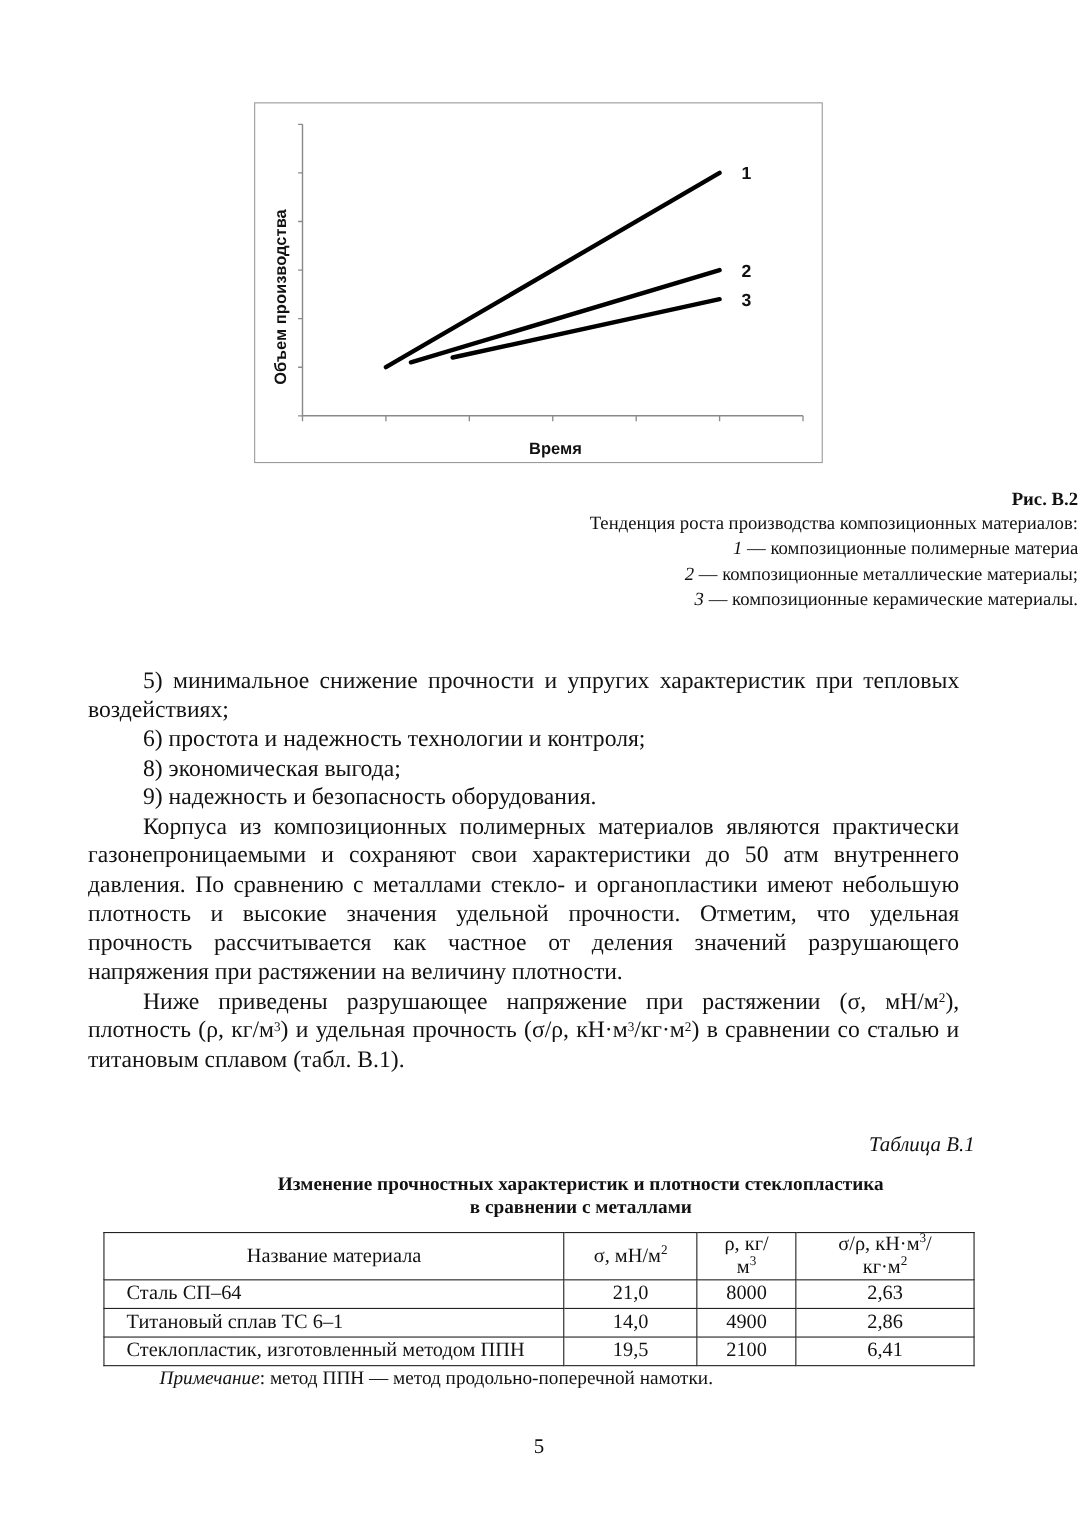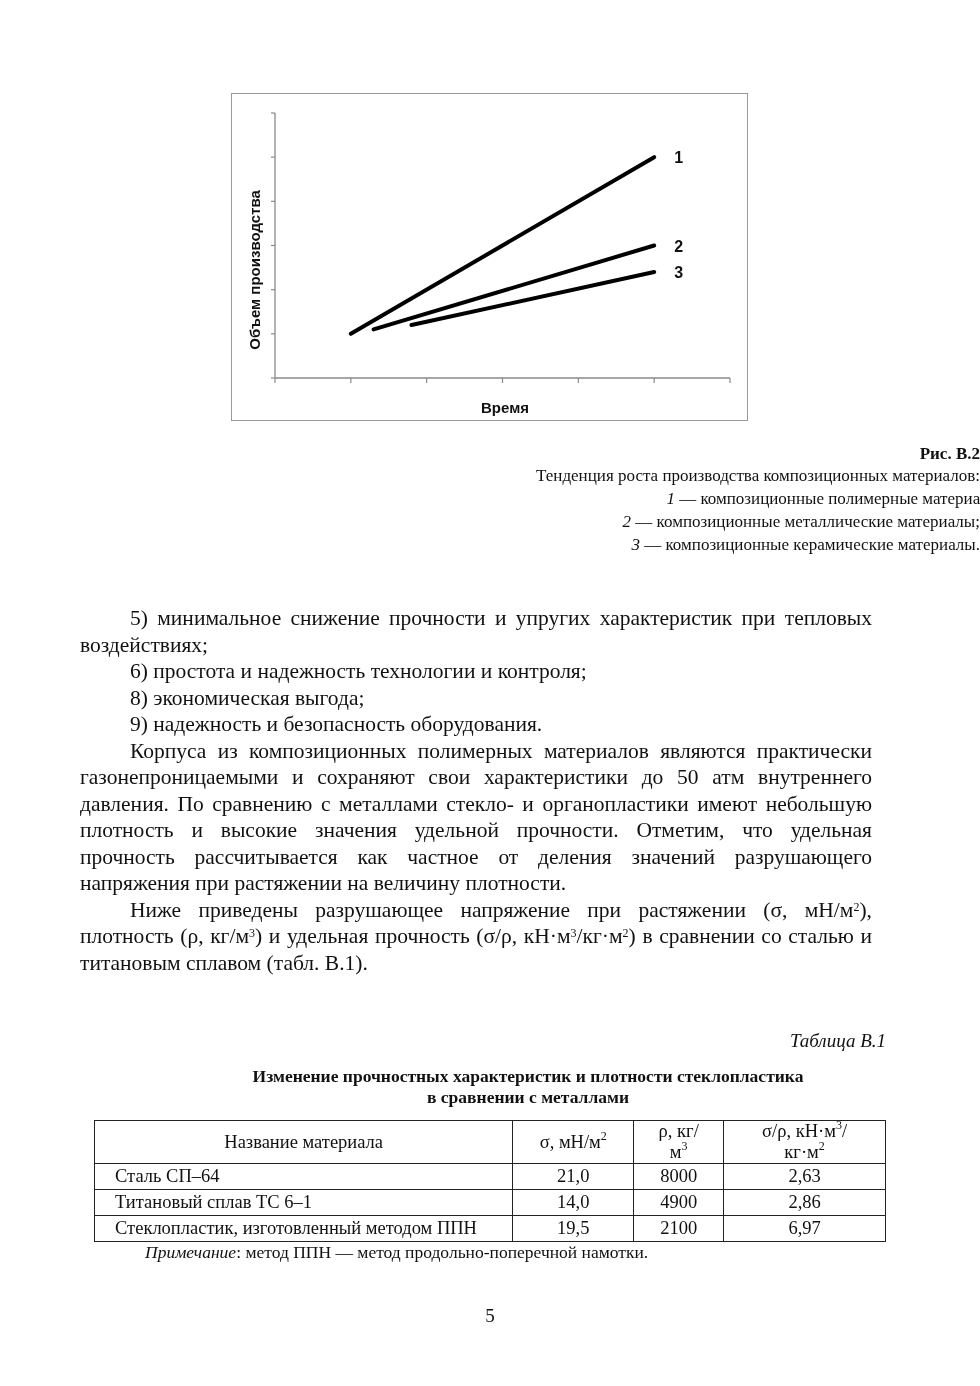--- a/index.html
+++ b/index.html
@@ -111,20 +111,20 @@
     <tr>
       <td class="name">Титановый сплав ТС 6–1</td>
       <td class="num">14,0</td>
       <td class="num">4900</td>
       <td class="num">2,86</td>
     </tr>
     <tr>
       <td class="name">Стеклопластик, изготовленный методом ППН</td>
       <td class="num">19,5</td>
       <td class="num">2100</td>
-      <td class="num">6,97</td>
+      <td class="num">6,41</td>
     </tr>
   </tbody>
 </table>
 
 <div id="note"><i>Примечание</i><span>: метод ППН — метод продольно-поперечной намотки.</span></div>
 
 <div id="page-number">5</div>
 
 </body></html>

